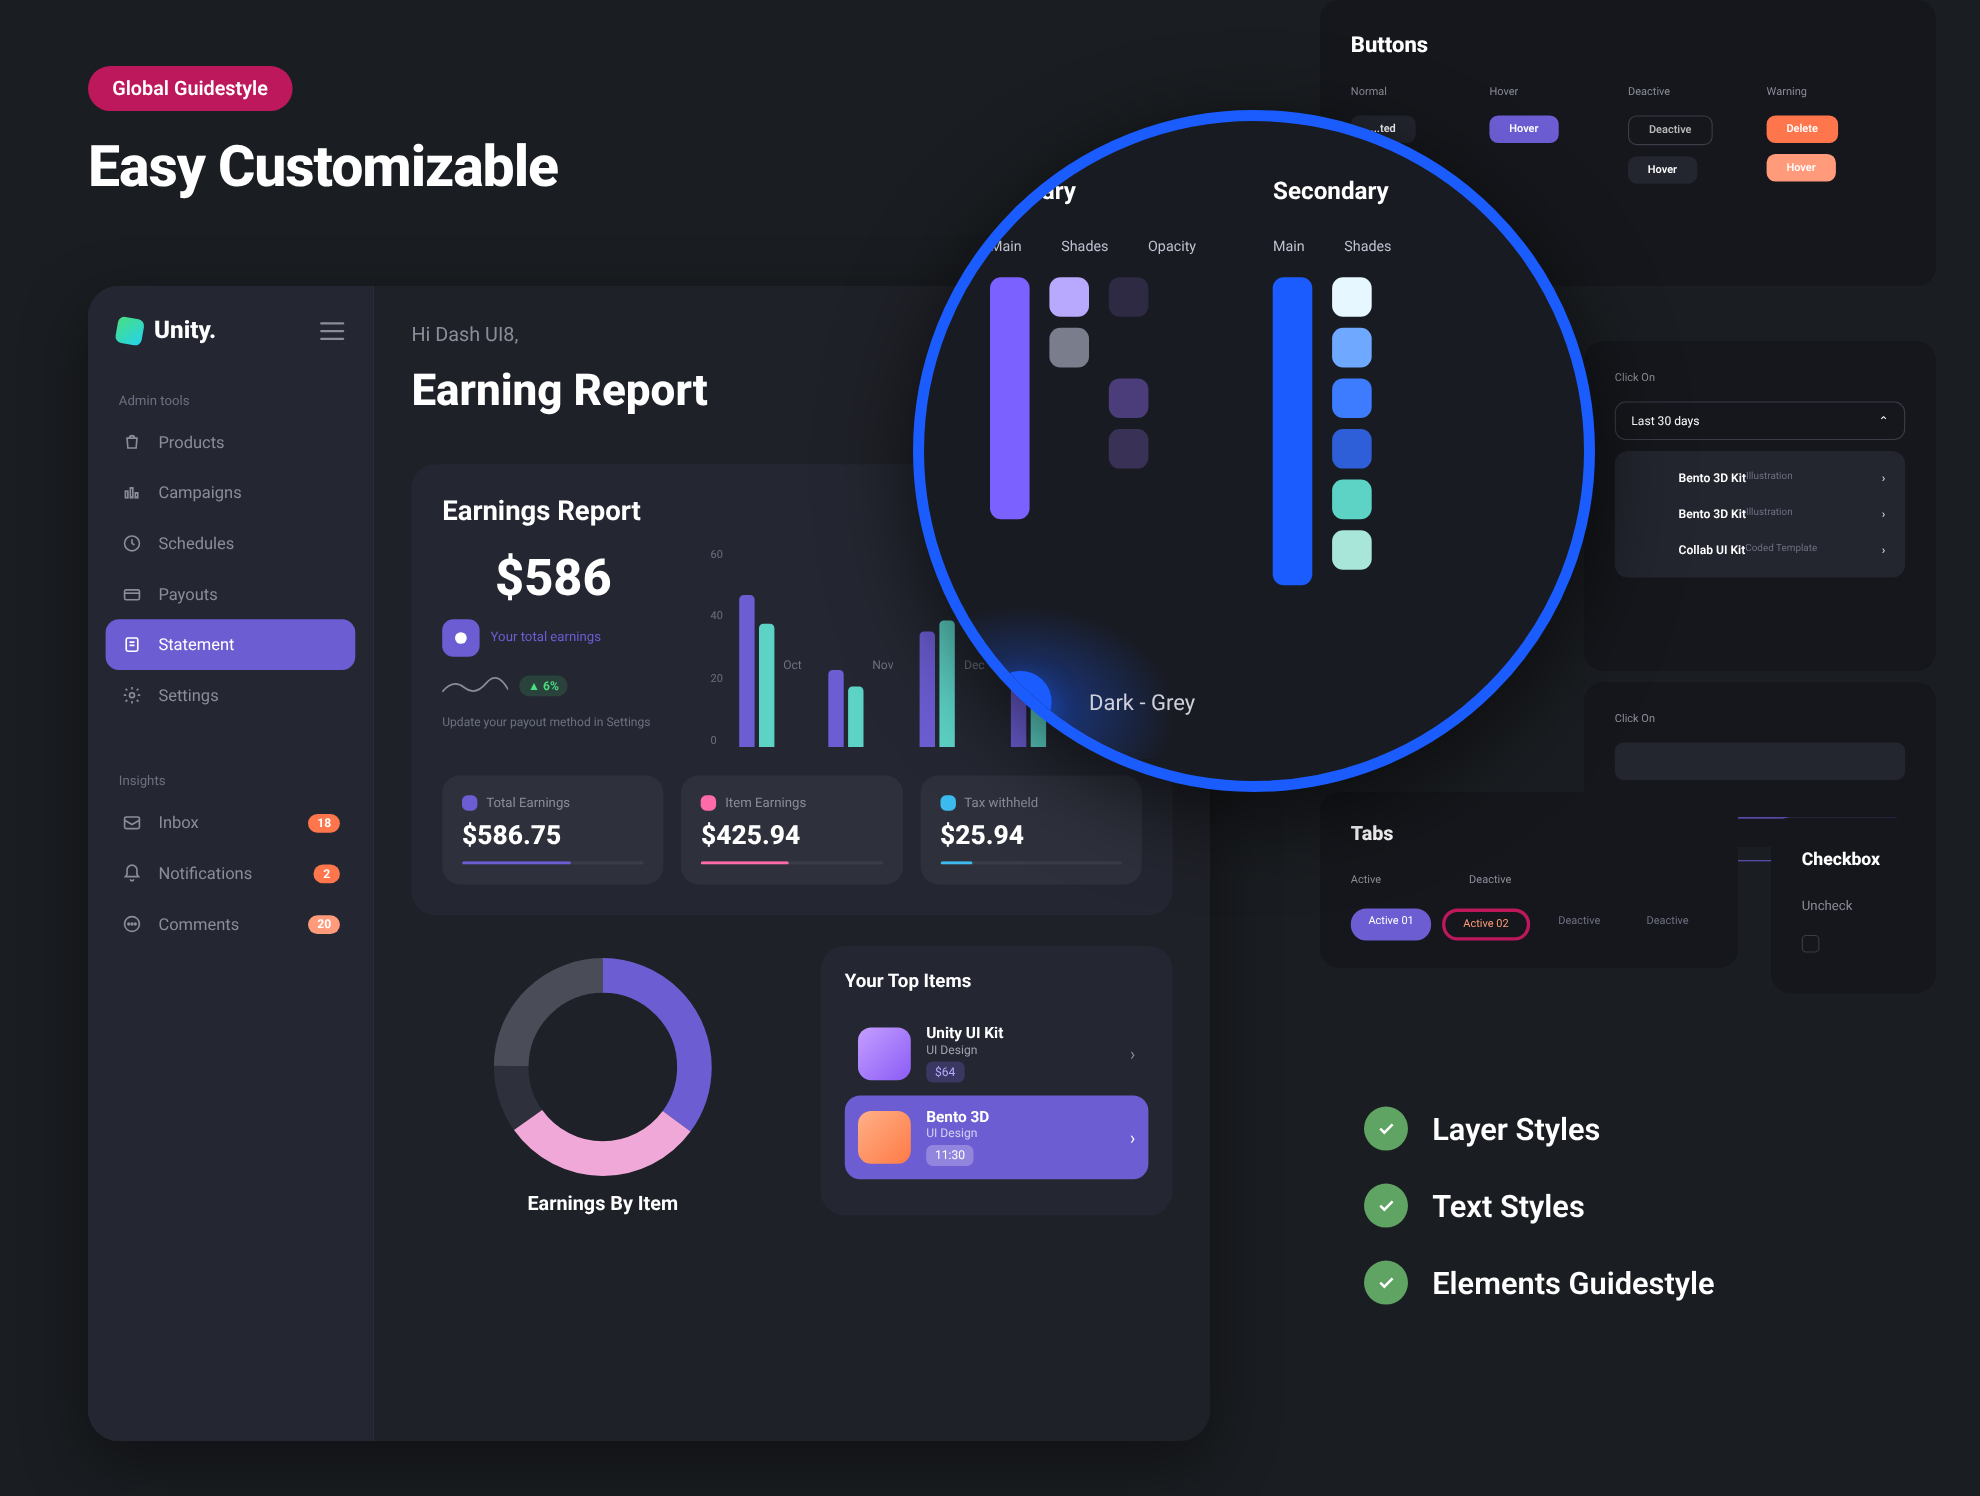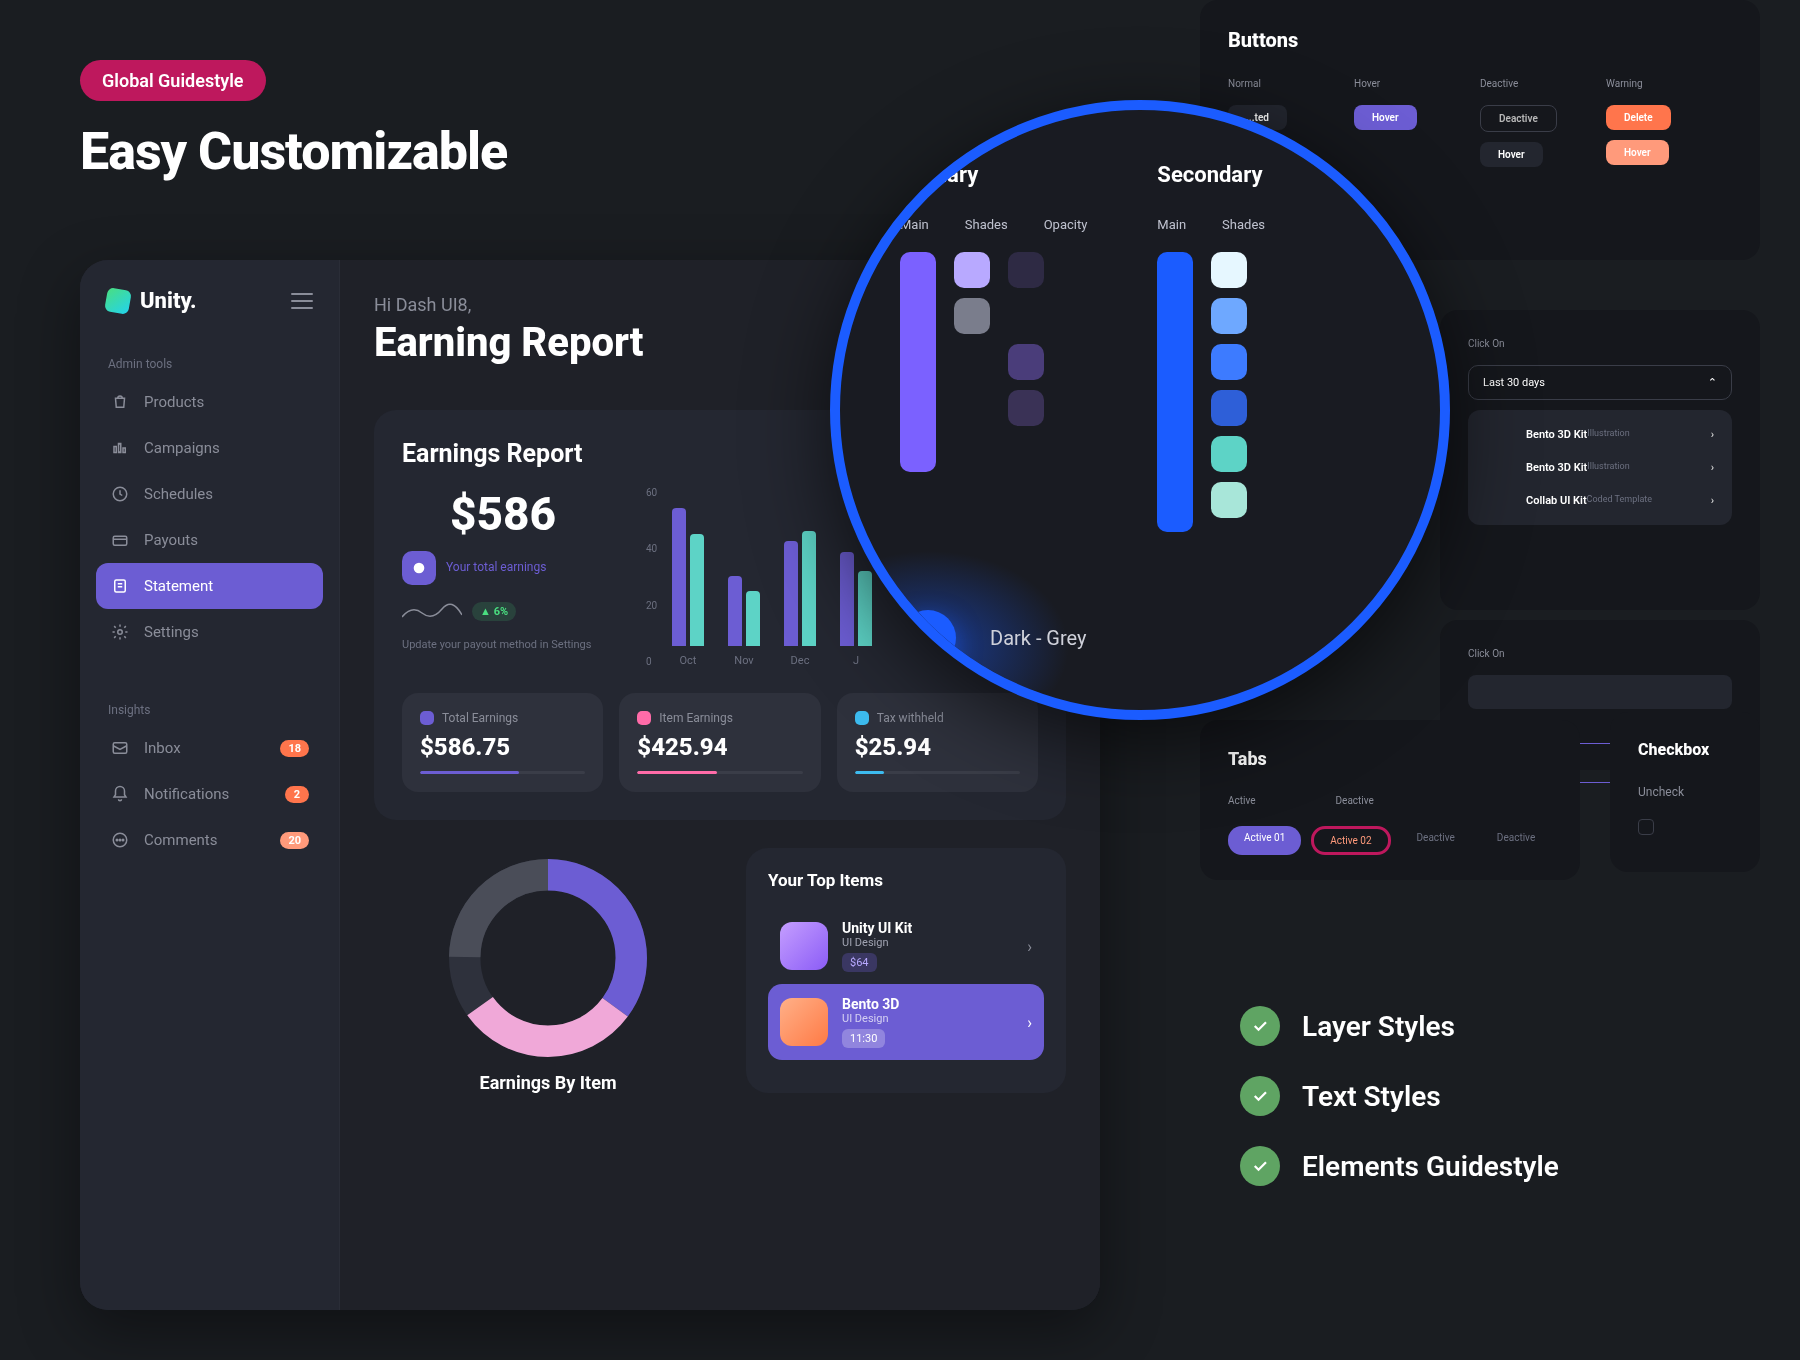--- a/index.html
+++ b/index.html
@@ -23,21 +23,21 @@
 .side-item { display:flex; align-items:center; gap:14px; padding:13px 14px; border-radius:12px; color:#8a8d99; font-size:15px; cursor:pointer; }
 .side-item.active { background:#6c5dd3; color:#fff; }
 .side-item .ico { width:20px; height:20px; display:flex; align-items:center; justify-content:center; }
 .side-item .ico svg { width:18px; height:18px; }
 .side-badge { margin-left:auto; background:#ff754c; color:#fff; font-size:11px; font-weight:700; padding:2px 8px; border-radius:10px; min-width:24px; text-align:center; }
 .side-badge.orange { background:#ff754c; }
 .side-badge.peach { background:#ff9a7b; }
 
 .main { flex:1; padding:34px 34px 0 34px; background:#1f2128; }
 .main-top { display:flex; justify-content:space-between; align-items:flex-start; }
-.greet { color:#8a8d99; font-size:18px; margin-bottom:4px; }
+.greet { color:#8a8d99; font-size:18px; margin-bottom:16px; }
 .main-title { font-size:40px; font-weight:800; color:#fff; }
 .search-row { display:flex; align-items:center; gap:10px; color:#8a8d99; font-size:15px; }
 .search-row svg { width:18px; height:18px; }
 
 .report-card { background:#242731; border-radius:22px; padding:28px; margin-top:44px; }
 .report-head { display:flex; justify-content:space-between; align-items:center; }
 .report-head h3 { font-size:25px; font-weight:700; color:#fff; }
 .filter-btn { background:#2e313c; color:#8a8d99; padding:8px 18px; border-radius:10px; font-size:13px; cursor:pointer; }
 .report-body { display:flex; gap:40px; margin-top:18px; }
 .report-left { width:230px; }
@@ -45,21 +45,21 @@
 .earn-row { display:flex; align-items:center; gap:10px; margin-top:10px; }
 .earn-ico { width:34px; height:34px; background:#6c5dd3; border-radius:10px; display:flex; align-items:center; justify-content:center; }
 .earn-txt { font-size:12px; color:#6c5dd3; line-height:1.3; }
 .spark-row { display:flex; align-items:center; gap:10px; margin-top:14px; }
 .spark { width:60px; height:24px; }
 .pct-badge { background:rgba(74,222,128,.15); color:#4ade80; font-size:11px; font-weight:700; padding:3px 8px; border-radius:10px; }
 .update-txt { font-size:11px; color:#6c7080; margin-top:14px; line-height:1.5; }
 
 .bars { flex:1; display:flex; align-items:flex-end; gap:24px; height:180px; position:relative; }
 .yaxis { position:absolute; left:-26px; top:0; height:100%; display:flex; flex-direction:column; justify-content:space-between; font-size:10px; color:#6c7080; }
-.bar-group { display:flex; flex-direction:column; align-items:center; gap:8px; }
+.bar-group { display:flex; flex-direction:row; align-items:center; gap:8px; }
 .bar-pair { display:flex; gap:4px; align-items:flex-end; height:150px; }
 .bar { width:14px; border-radius:4px 4px 0 0; }
 .bar.purple { background:#6c5dd3; }
 .bar.teal { background:#5dd3c6; }
 .bar-label { font-size:11px; color:#6c7080; }
 
 .stat-row { display:flex; gap:16px; margin-top:26px; }
 .stat-card { flex:1; background:#2e313c; border-radius:16px; padding:18px; }
 .stat-top { display:flex; align-items:center; gap:8px; font-size:12px; color:#8a8d99; }
 .stat-dot { width:14px; height:14px; border-radius:5px; }
@@ -130,21 +130,21 @@
 .inp-plain { height:34px; background:#23262f; border-radius:8px; margin-bottom:18px; }
 
 .ds-tabs { top:720px; left:1200px; width:380px; height:160px; }
 .tab-row { display:flex; gap:80px; font-size:10px; color:#8a8d99; margin-top:20px; }
 .tab-btns { display:flex; gap:10px; margin-top:20px; flex-wrap:wrap; }
 .tab-btn { padding:6px 16px; border-radius:14px; font-size:10px; }
 .tab-btn.purple { background:#6c5dd3; color:#fff; }
 .tab-btn.outline-o { border:3px solid #be185d; color:#ff9a7b;text-align:center; }
 .tab-btn.ghost { color:#6c7080; }
 
-.ds-checkbox { top:712px; left:1610px; width:150px; height:160px; }
+.ds-checkbox { top:743px; left:1610px; width:150px; height:160px; }
 .cb { width:16px; height:16px; border:1px solid #3a3d48; border-radius:4px; margin-top:20px; }
 
 
 .features { position:absolute; top:1006px; left:1240px; display:flex; flex-direction:column; gap:30px; }
 .feat-row { display:flex; align-items:center; gap:22px; }
 .feat-check { width:40px; height:40px; background:#5fa463; border-radius:50%; display:flex; align-items:center; justify-content:center; color:#fff; }
 .feat-txt { font-size:28px; font-weight:600; color:#fff; }
 </style>
 </head>
 <body>

